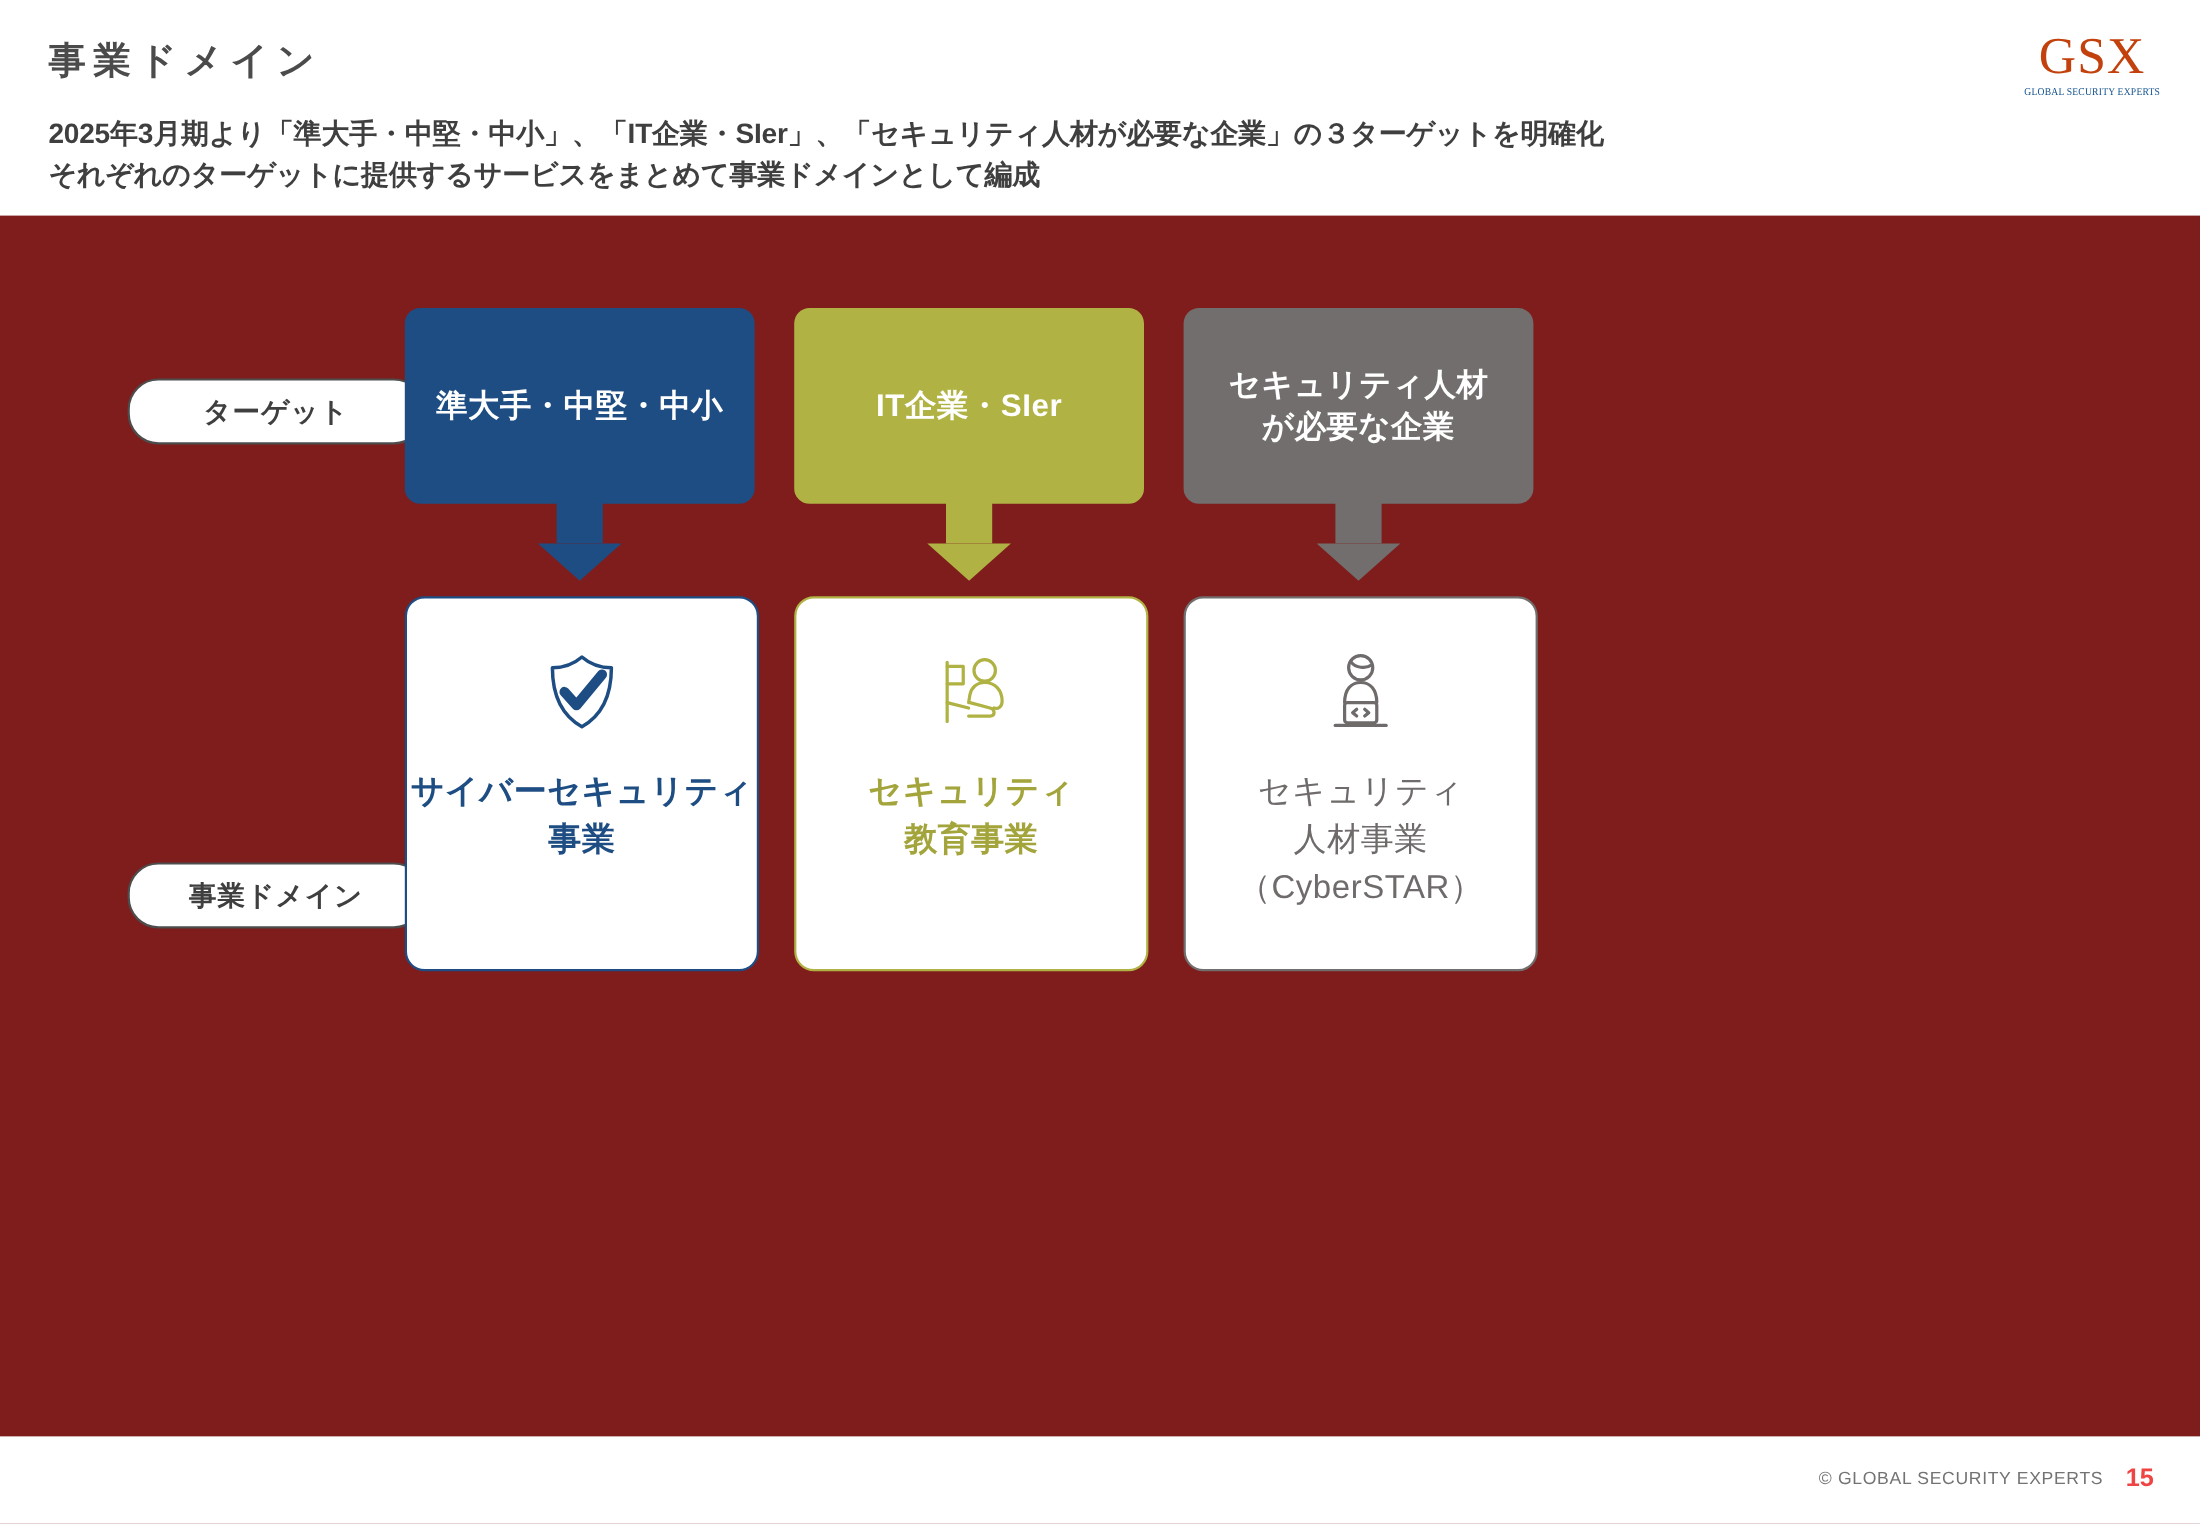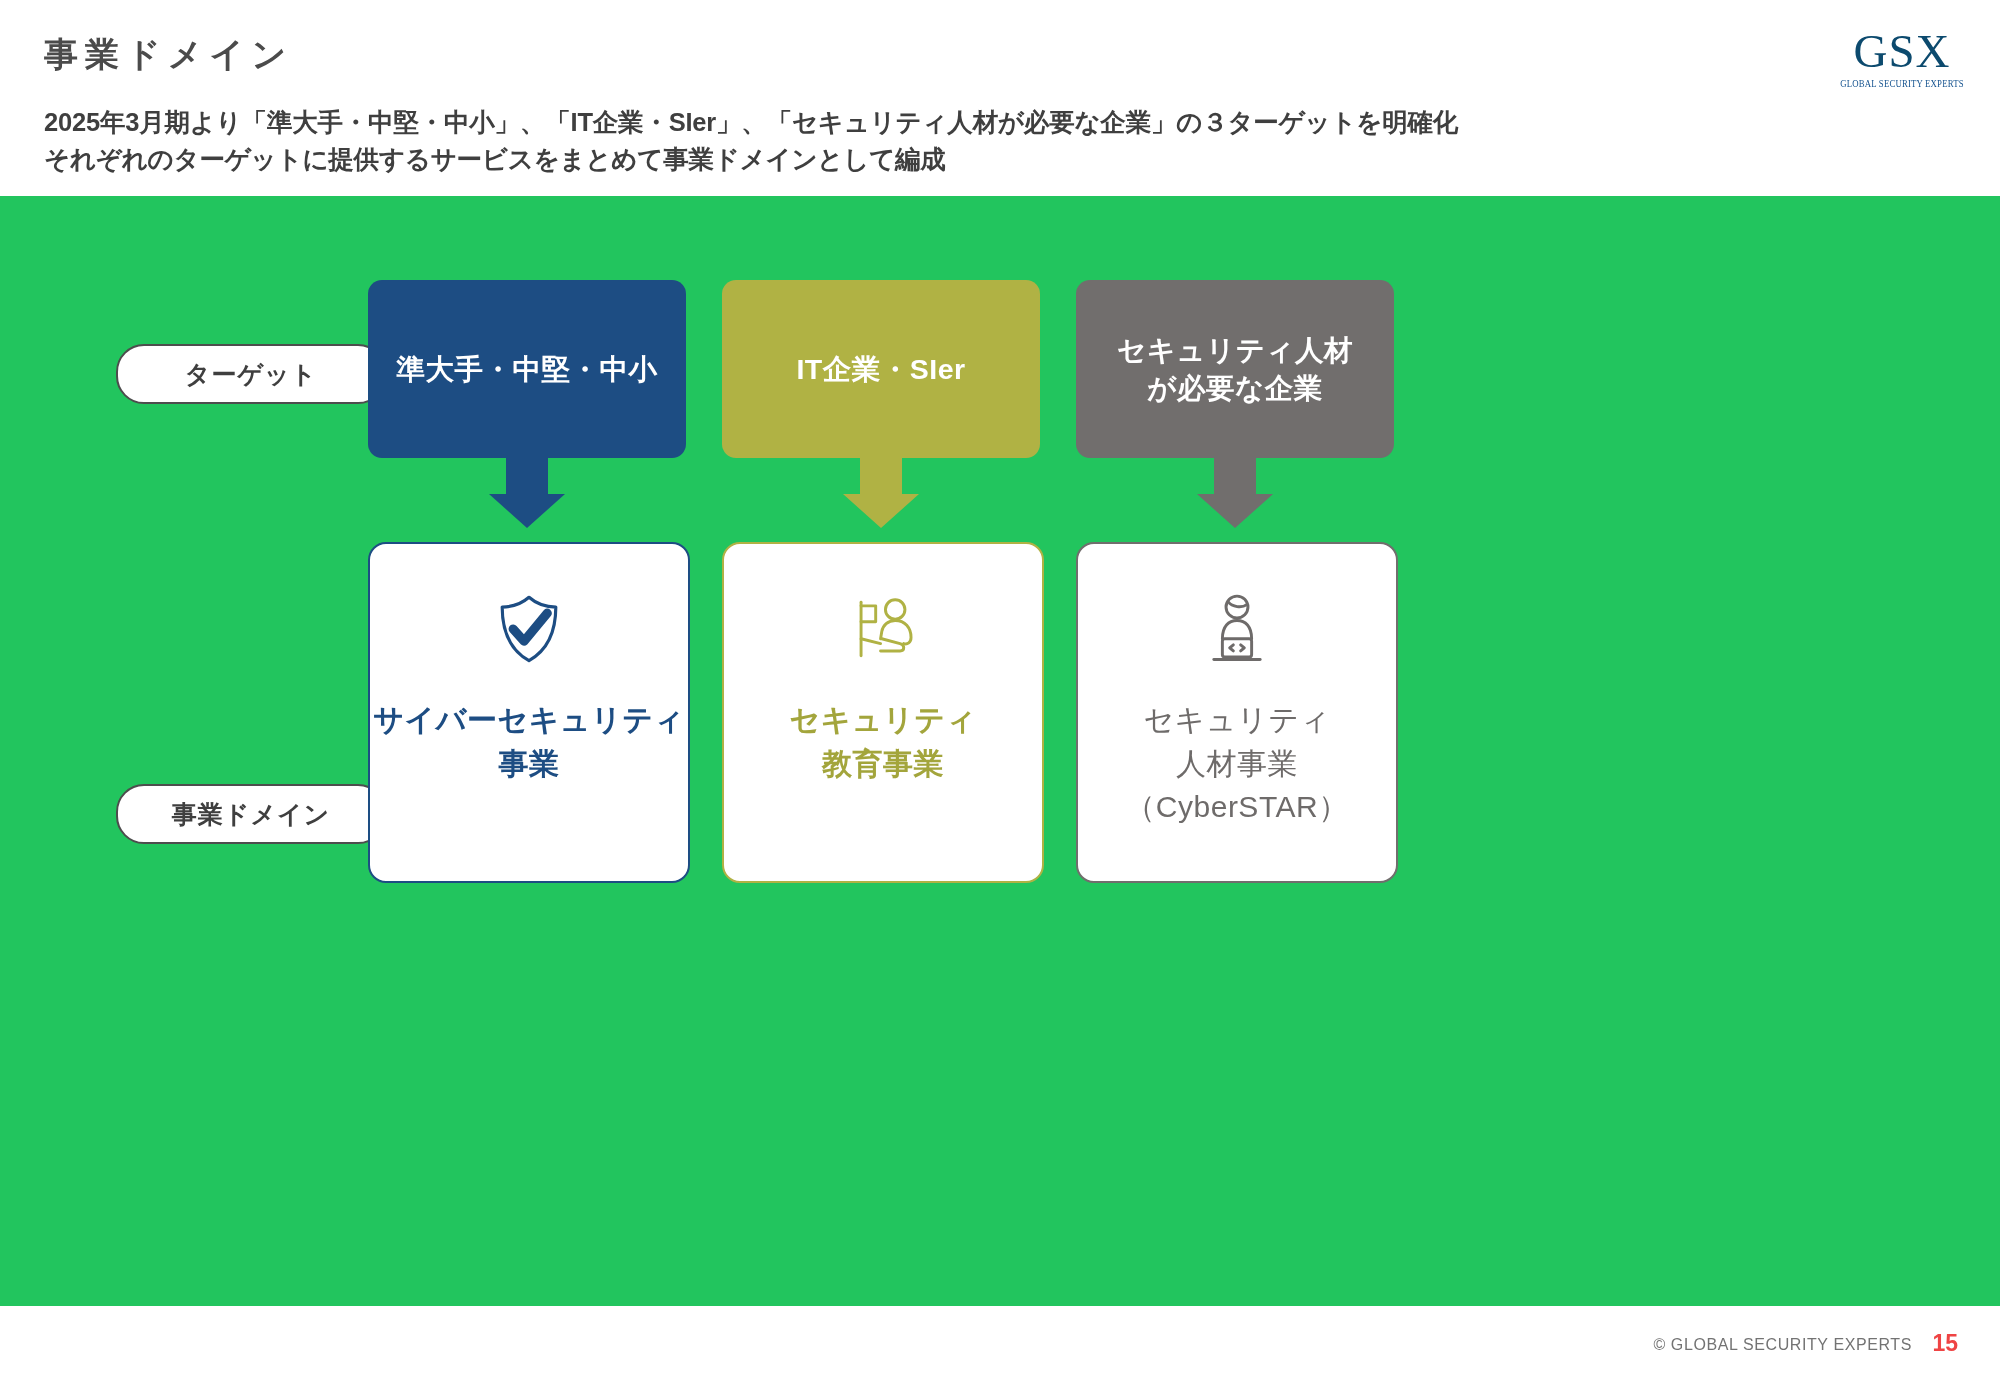--- a/index.html
+++ b/index.html
@@ -51,40 +51,40 @@
     position: absolute;
     right: 18px;
     top: 28px;
     width: 160px;
     text-align: center;
   }
   .logo-mark {
     font-family: "Liberation Serif", "DejaVu Serif", serif;
     font-size: 47px;
     letter-spacing: 1px;
-    color: #0c4a6e;
+    color: #c2410c;
     line-height: 1;
   }
   .logo-tagline {
     margin-top: 4px;
     font-family: "Liberation Serif", "DejaVu Serif", serif;
     font-size: 9.5px;
     letter-spacing: 0.2px;
     color: #15538f;
     transform: scaleX(0.92);
   }
 
   
   .panel {
     position: absolute;
     left: 0;
     top: 196px;
     width: 2000px;
     height: 1110px;
-    background: #22c55e;
+    background: #7f1d1d;
   }
 
   
   .row-label {
     position: absolute;
     width: 266px;
     height: 56px;
     border: 2.5px solid #4d4d4d;
     border-radius: 28px;
     background: #ffffff;

